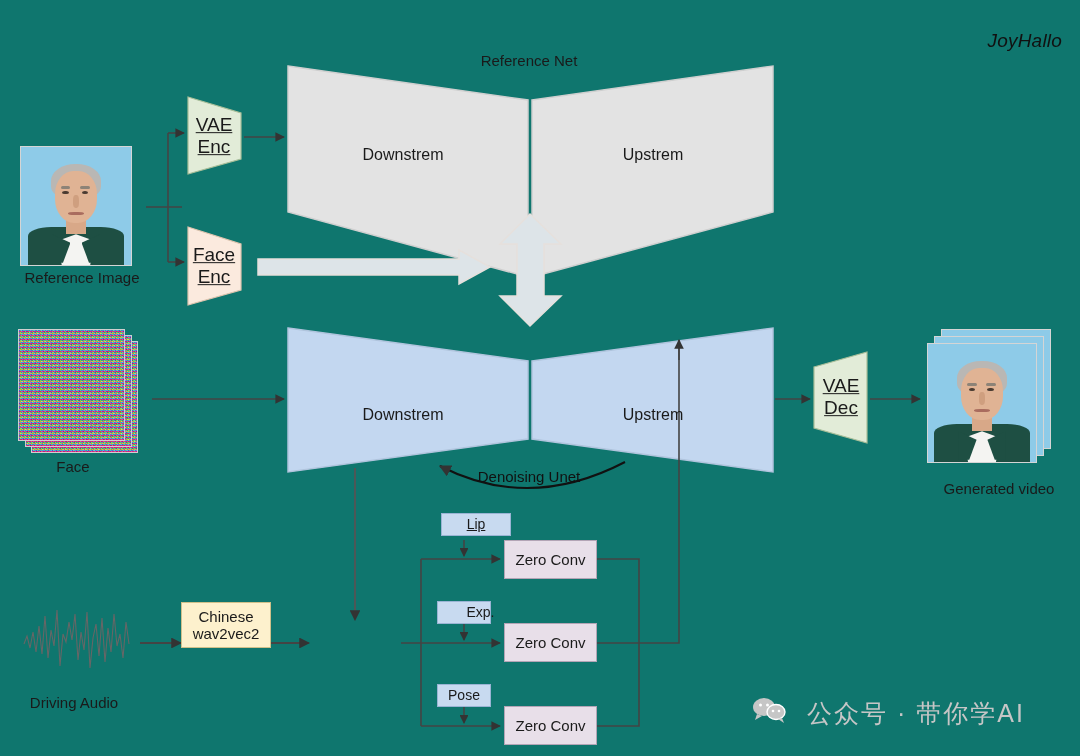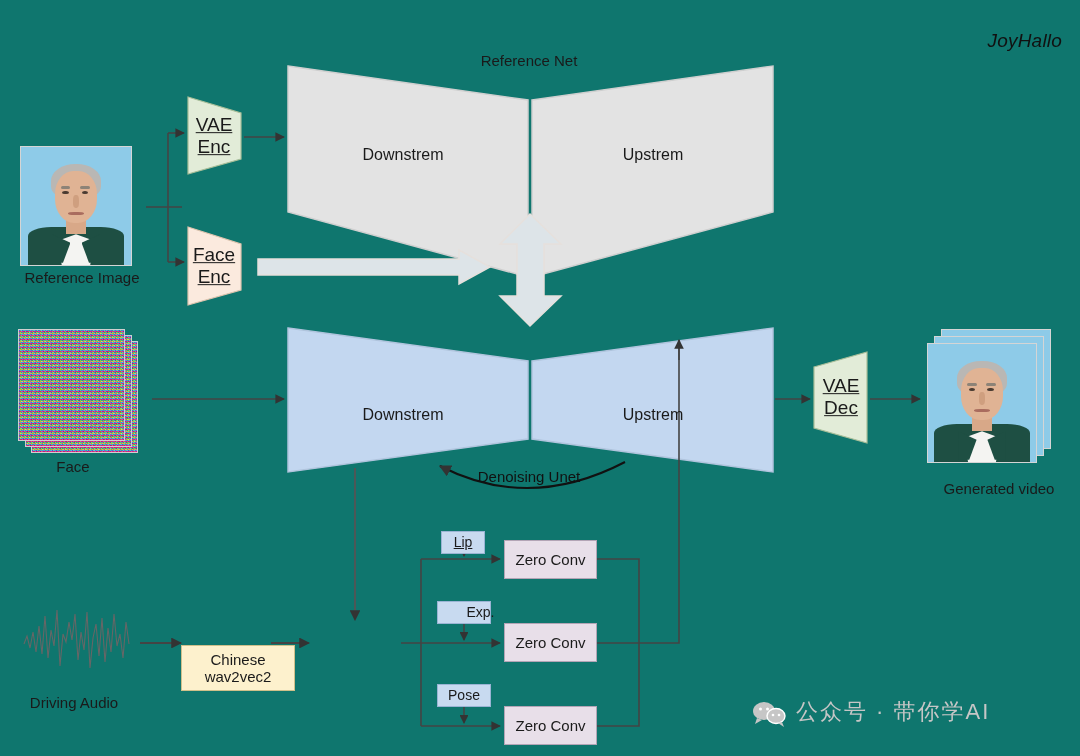--- a/index.html
+++ b/index.html
@@ -204,24 +204,24 @@
       repeating-linear-gradient(37deg, rgba(255,255,255,.35) 0 1px, rgba(0,0,0,.35) 1px 2px),
       repeating-linear-gradient(117deg, rgba(255,255,255,.3) 0 1px, rgba(0,0,0,.3) 1px 2px);
   }
 
   
   #watermark {
     position: absolute;
     left: 752px;
     top: 697px;
     display: flex;
-    align-items: flex-end;
-    gap: 10px;
+    align-items: flex-start;
+    gap: 21px;
     color: #c6c6c6;
-    font-size: 22px;
+    font-size: 25px;
     letter-spacing: 2px;
     user-select: none;
   }
   #watermark .wm-icon { display: block; }
 </style>
 </head>
 <body>
 
 <div id="canvas">
 
@@ -377,24 +377,24 @@
         <div class="p-mouth"></div>
     </div>
   </div>
   <div class="lbl center" style="left:999px; top:480px;">Generated video</div>
 
   <svg style="position:absolute; left:22px; top:596px; width:110px; height:92px;" viewBox="0 0 110 92" xmlns="http://www.w3.org/2000/svg">
     <polyline fill="none" stroke="#666" stroke-width="1.1" points="2,48 5,40 8,52 11,36 14,56 17,30 20,58 23,20 26,62 29,34 32,50 35,14 38,70 41,38 44,46 47,26 50,44 53,18 56,64 59,36 62,54 65,16 68,72 71,42 74,28 77,60 80,22 83,66 86,32 89,56 92,18 95,50 98,38 101,62 104,26 107,48"></polyline>
   </svg>
   <div class="lbl center" style="left:74px; top:694px;">Driving Audio</div>
 
-  <div class="node wav2vec" style="left:181px; top:645px; width:114px; height:46px;">Chinese
+  <div class="node wav2vec" style="left:181px; top:602px; width:90px; height:46px;">Chinese
 wav2vec2</div>
 
-  <div class="node cue" style="left:441px; top:531px; width:44px; height:23px;text-decoration:underline;">Lip</div>
+  <div class="node cue" style="left:441px; top:513px; width:70px; height:23px;text-decoration:underline;">Lip</div>
   <div class="node zeroconv" style="left:504px; top:540px; width:93px; height:39px;">Zero Conv</div>
 
   <div class="node cue" style="left:437px; top:601px; width:54px; height:23px;padding-left:33px;">Exp.</div>
   <div class="node zeroconv" style="left:504px; top:623px; width:93px; height:39px;">Zero Conv</div>
 
   <div class="node cue" style="left:437px; top:684px; width:54px; height:23px;">Pose</div>
   <div class="node zeroconv" style="left:504px; top:706px; width:93px; height:39px;">Zero Conv</div>
 
   <div id="watermark">
     <svg class="wm-icon" width="34" height="26" viewBox="0 0 34 26" xmlns="http://www.w3.org/2000/svg">

